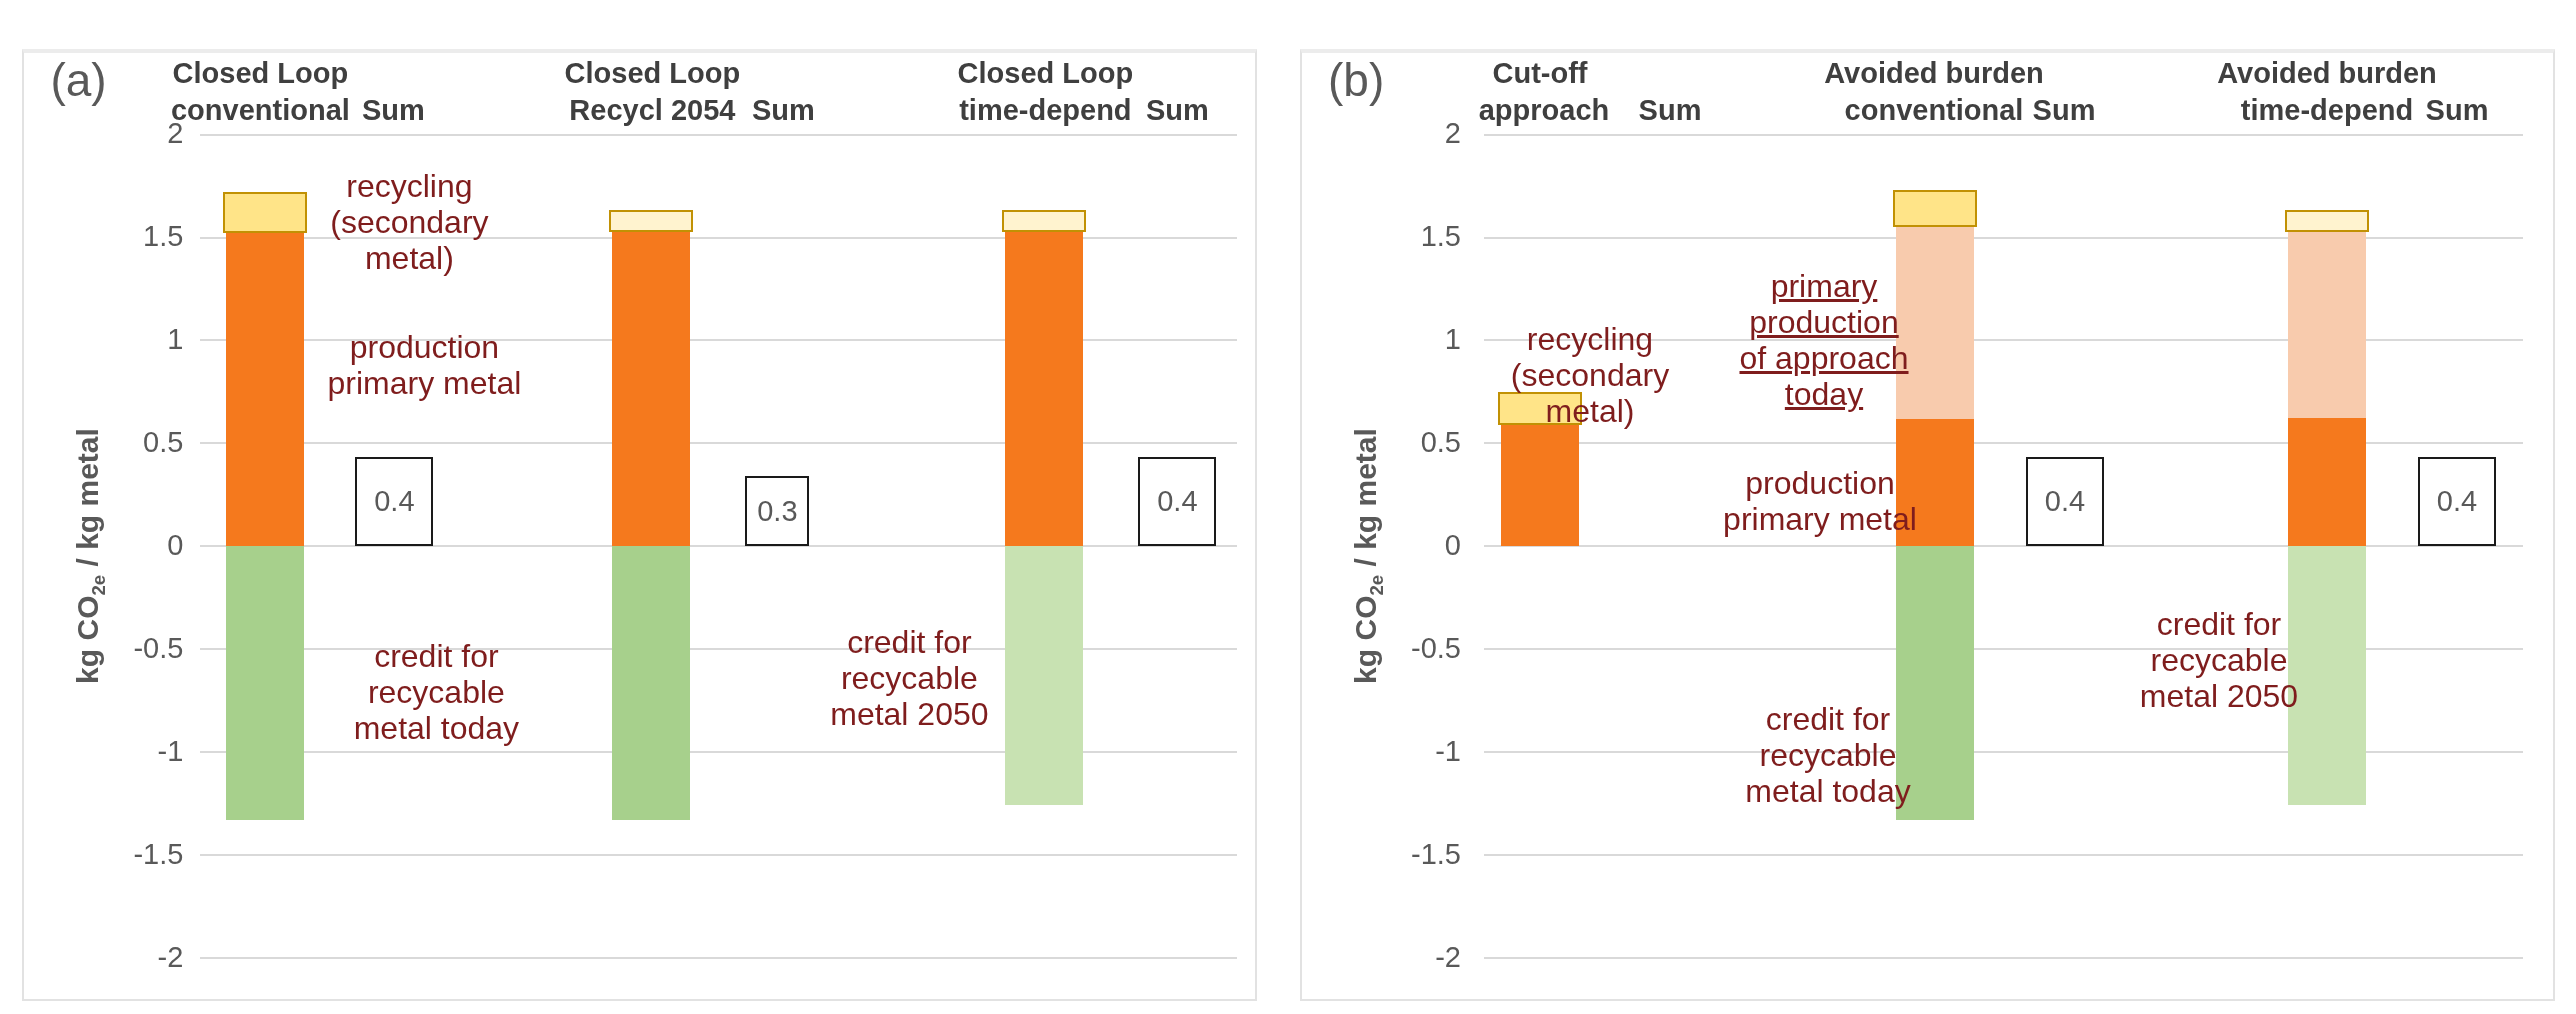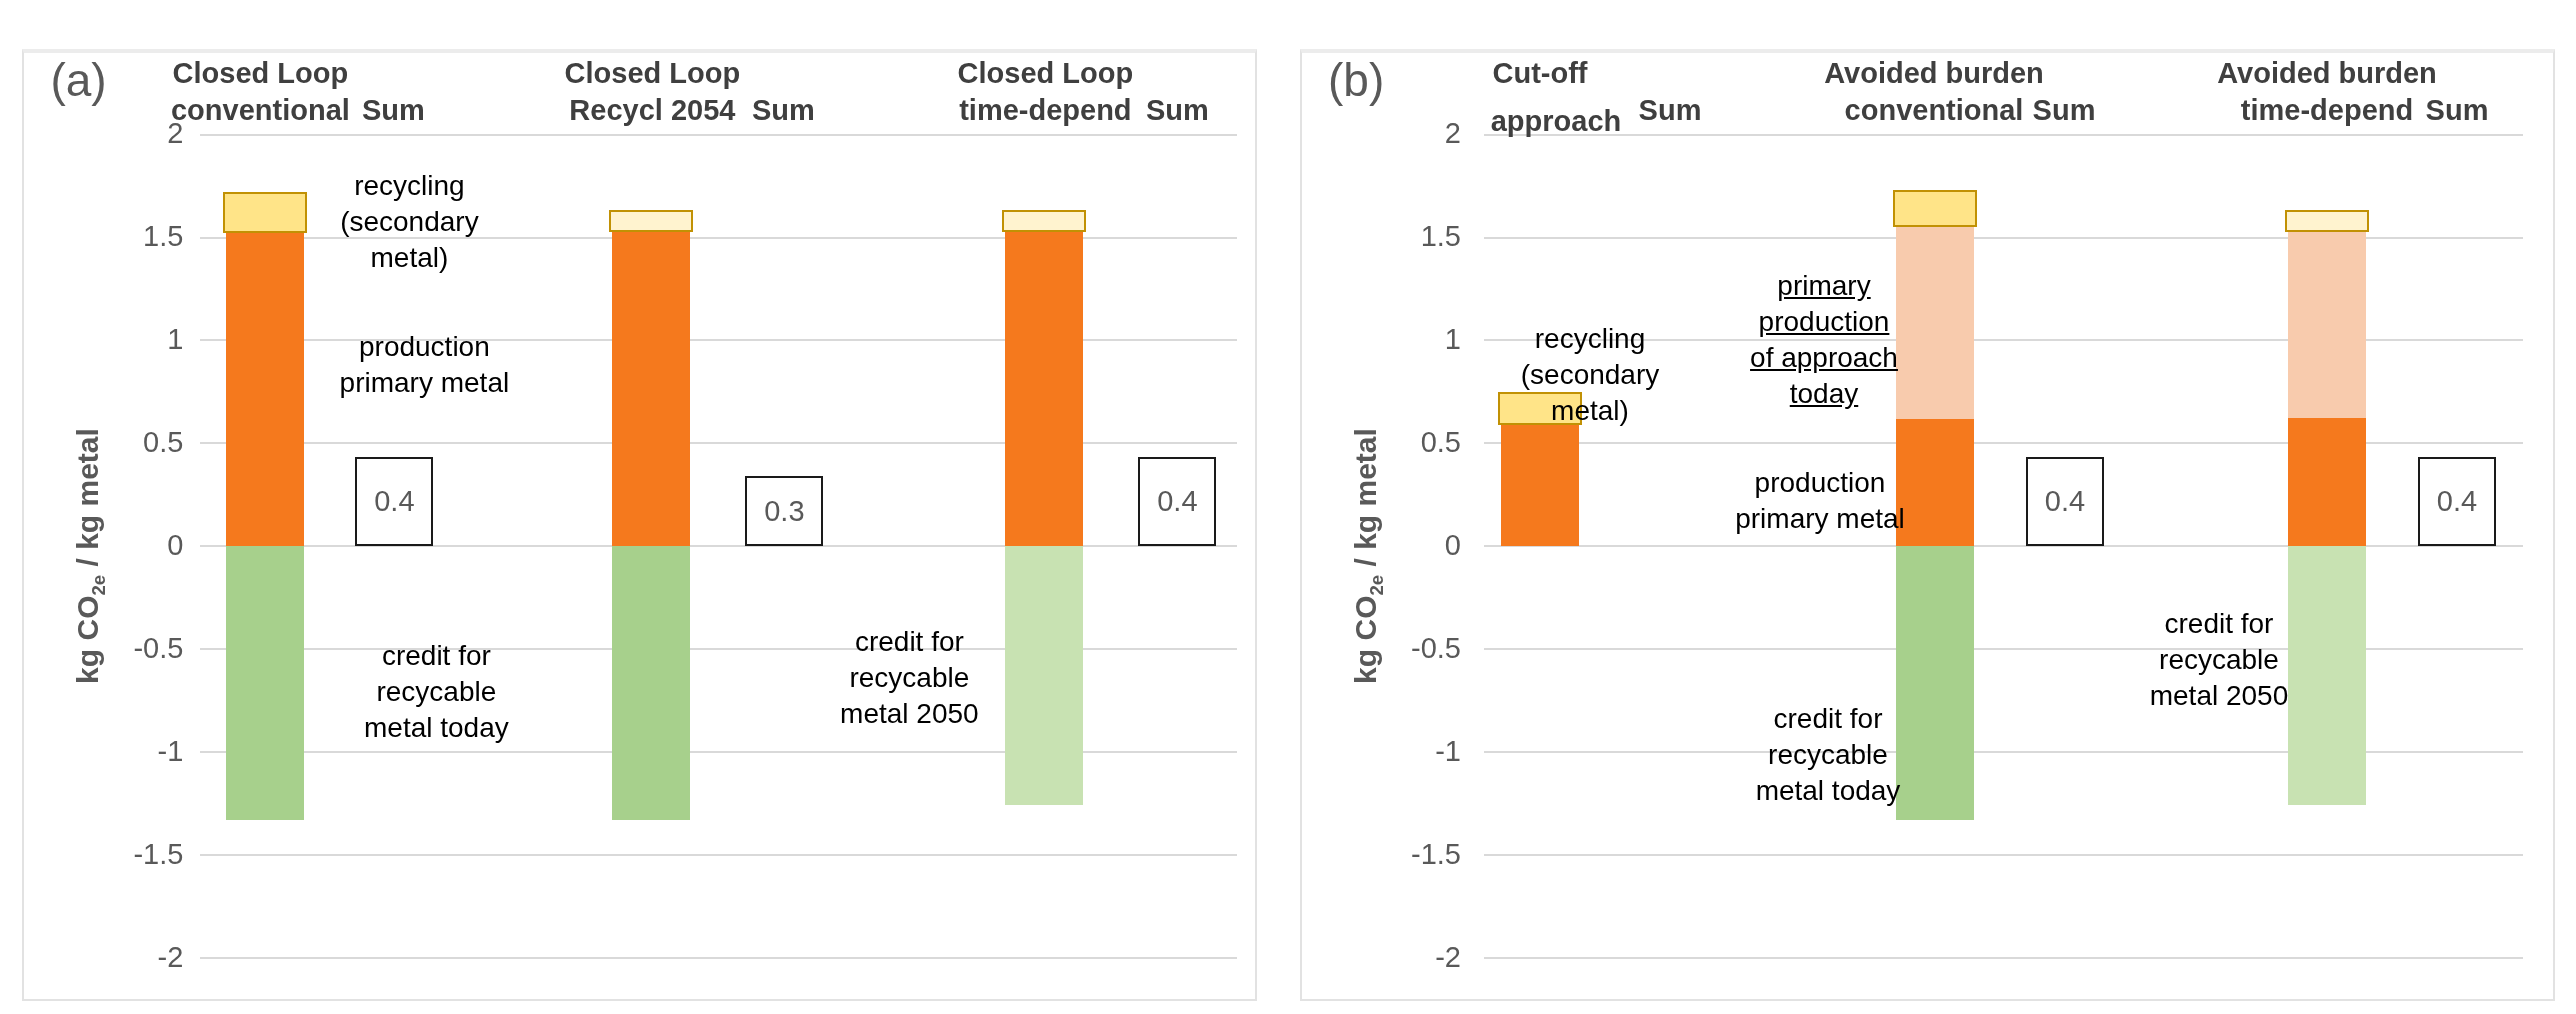--- a/index.html
+++ b/index.html
@@ -12,21 +12,21 @@
   .ytitle{position:absolute;font-weight:bold;font-size:30px;color:#595959;white-space:nowrap;
           transform:translate(-50%,-50%) rotate(-90deg);}
   .ytitle sub{font-size:0.62em;}
   .gridline{position:absolute;height:1.8px;background:#D9D9D9;}
   .tick{position:absolute;left:0;color:#595959;font-size:29px;text-align:right;transform:translateY(-52%);}
   .hdr{position:absolute;transform:translateX(-50%);font-weight:bold;font-size:29px;color:#3F3F3F;white-space:nowrap;}
   .seg{position:absolute;}
   .seg.bordered{border:2.9px solid #C19104;box-sizing:border-box;}
   .sumbox{position:absolute;background:#ffffff;border:2.9px solid #1A1A1A;box-sizing:border-box;
           display:flex;align-items:center;justify-content:center;color:#595959;font-size:29px;}
-  .ann{position:absolute;transform:translateX(-50%);text-align:center;color:#000000;font-size:28px;
+  .ann{position:absolute;transform:translateX(-50%);text-align:center;color:#7f1d1d;font-size:32px;
        line-height:36px;white-space:nowrap;}
   .ann-line{display:block;}
 </style>
 </head>
 <body>
 
 <div id="figure">
   <div class="card" id="panel-a">
       <div class="tag" style="left: 26px; top: 0px;">(a)</div>
       <div class="ytitle" style="left: 66px; top: 503px;"><span>kg CO</span><sub>2e</sub><span> / kg metal</span></div>
@@ -62,21 +62,21 @@
       <div class="seg" style="left: 202px; top: 493px; width: 78px; height: 274px; background: rgb(167, 208, 140);"></div>
       <div class="seg" style="left: 588px; top: 174px; width: 78px; height: 319px; background: rgb(245, 121, 29);"></div>
       <div class="seg bordered" style="left: 585px; top: 157px; width: 84px; height: 22.4px; background: rgb(255, 243, 207);"></div>
       <div class="seg" style="left: 588px; top: 493px; width: 78px; height: 274px; background: rgb(167, 208, 140);"></div>
       <div class="seg" style="left: 981px; top: 174px; width: 78px; height: 319px; background: rgb(245, 121, 29);"></div>
       <div class="seg bordered" style="left: 978px; top: 157px; width: 84px; height: 22.4px; background: rgb(255, 243, 207);"></div>
       <div class="seg" style="left: 981px; top: 493px; width: 78px; height: 259px; background: rgb(200, 226, 178);"></div>
       <div class="sumbox" style="left: 331px; top: 404px; width: 78px; height: 89px;">
         <span style="transform: translateY(0px);">0.4</span>
       </div>
-      <div class="sumbox" style="left: 721px; top: 423px; width: 78px; height: 70px;">
+      <div class="sumbox" style="left: 721px; top: 423px; width: 64px; height: 70px;">
         <span style="transform: translateY(0px);">0.3</span>
       </div>
       <div class="sumbox" style="left: 1114px; top: 404px; width: 78px; height: 89px;">
         <span style="transform: translateY(0px);">0.4</span>
       </div>
       <div class="ann" style="left: 385px; top: 115px;">
         <span class="ann-line">recycling</span>
         <span class="ann-line">(secondary</span>
         <span class="ann-line">metal)</span>
       </div>
@@ -110,21 +110,21 @@
       <div class="tick" style="width: 159px; top: 493px;">0</div>
       <div class="gridline" style="left: 182px; width: 1039px; top: 595px;"></div>
       <div class="tick" style="width: 159px; top: 596px;">-0.5</div>
       <div class="gridline" style="left: 182px; width: 1039px; top: 698px;"></div>
       <div class="tick" style="width: 159px; top: 699px;">-1</div>
       <div class="gridline" style="left: 182px; width: 1039px; top: 801px;"></div>
       <div class="tick" style="width: 159px; top: 802px;">-1.5</div>
       <div class="gridline" style="left: 182px; width: 1039px; top: 904px;"></div>
       <div class="tick" style="width: 159px; top: 905px;">-2</div>
       <div class="hdr" style="left: 238px; top: 3.5px;">Cut-off</div>
-      <div class="hdr" style="left: 254px; top: 41px; margin-top: 11px;">approach</div>
+      <div class="hdr" style="left: 242px; top: 41px;">approach</div>
       <div class="hdr" style="left: 368px; top: 41px;">Sum</div>
       <div class="hdr" style="left: 632px; top: 3.5px;">Avoided burden</div>
       <div class="hdr" style="left: 632px; top: 41px;">conventional</div>
       <div class="hdr" style="left: 762px; top: 41px;">Sum</div>
       <div class="hdr" style="left: 1025px; top: 3.5px;">Avoided burden</div>
       <div class="hdr" style="left: 1025px; top: 41px;">time-depend</div>
       <div class="hdr" style="left: 1155px; top: 41px;">Sum</div>
       <div class="seg" style="left: 199px; top: 365px; width: 78px; height: 128px; background: rgb(245, 121, 29);"></div>
       <div class="seg bordered" style="left: 196px; top: 339px; width: 84px; height: 33px; background: rgb(255, 228, 136);"></div>
       <div class="seg" style="left: 594px; top: 365px; width: 78px; height: 128px; background: rgb(245, 121, 29);"></div>

